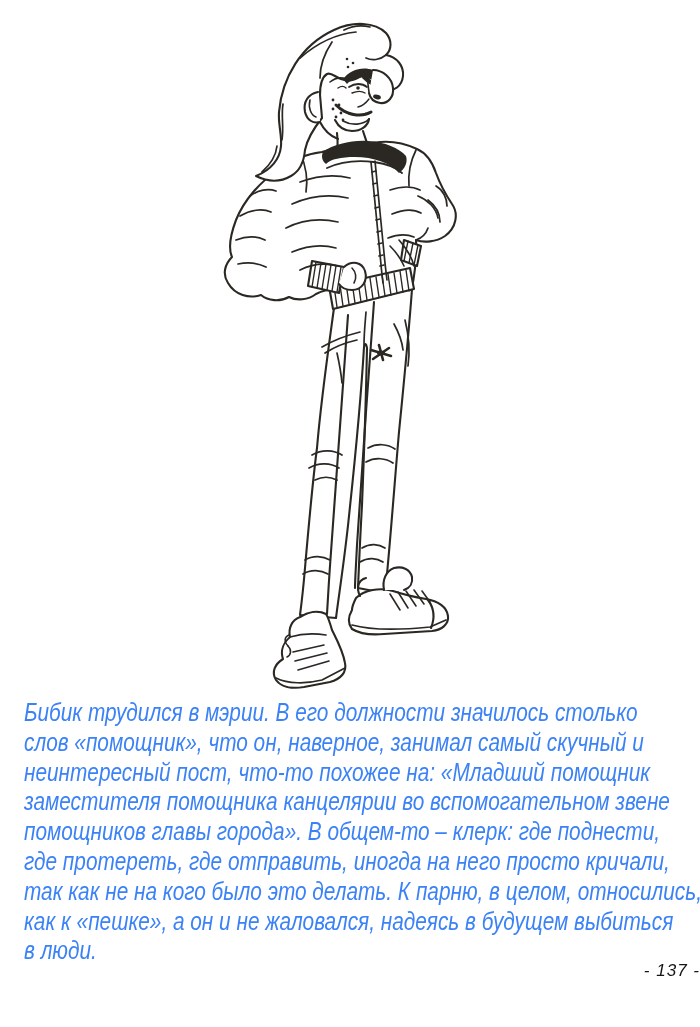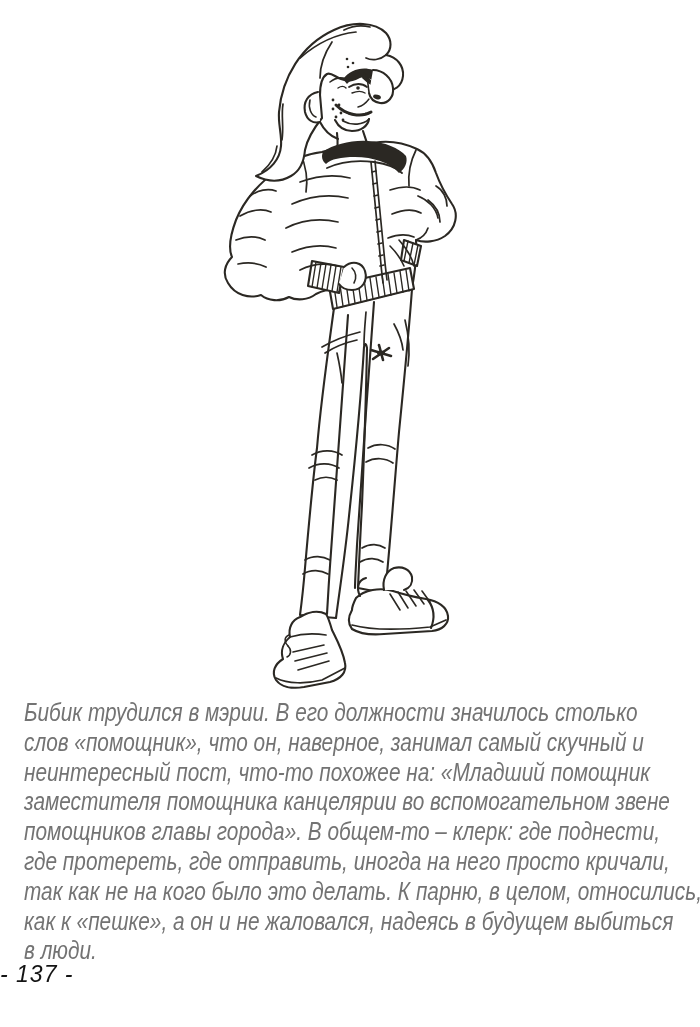--- a/index.html
+++ b/index.html
@@ -4,33 +4,33 @@
 <style>
   html,body{margin:0;padding:0;background:#e8e8e8;}
   .page{
     position:relative;width:700px;height:1027px;margin:0 auto;
     background:#ffffff;overflow:hidden;
     font-family:"Liberation Sans",sans-serif;
   }
   .art{position:absolute;top:0;left:0;width:700px;height:695px;}
   .story{
     position:absolute;left:24px;top:698px;width:668px;
-    color:#737373;
+    color:#3b82f6;
   }
   .story .line{
     white-space:nowrap;
     font-style:italic;
     font-size:26px;
     line-height:29.8px;
     transform:scaleX(0.80);
     transform-origin:0 50%;
   }
   .pageno{
     position:absolute;left:0;top:961px;width:700px;
-    text-align:left;font-style:italic;font-size:23px;color:#141414;
+    text-align:right;font-style:italic;font-size:17px;color:#141414;
     letter-spacing:1px;
   }
 </style>
 </head>
 <body>
 
 <div class="page">
 
   <div class="art" role="img" aria-label="Line drawing of a smiling freckled young man with a wavy pompadour haircut standing with hands on hips, wearing a puffy zip-up jacket with ribbed cuffs and waistband, slim trousers and sneakers, looking to the right">
     <svg width="700" height="695" viewBox="0 0 700 695" xmlns="http://www.w3.org/2000/svg">

